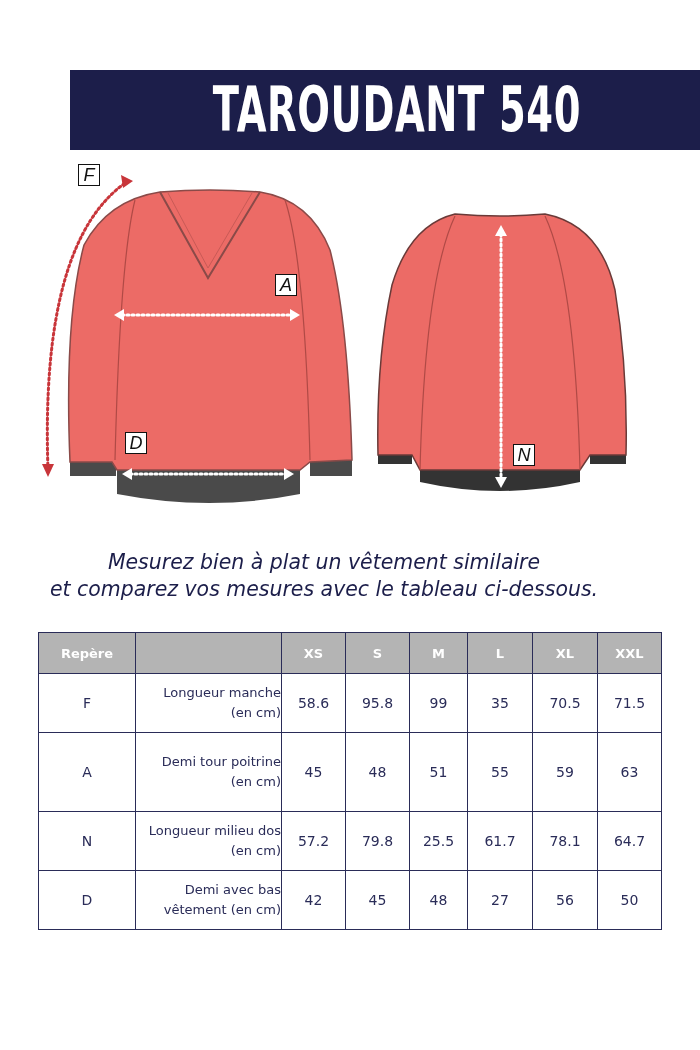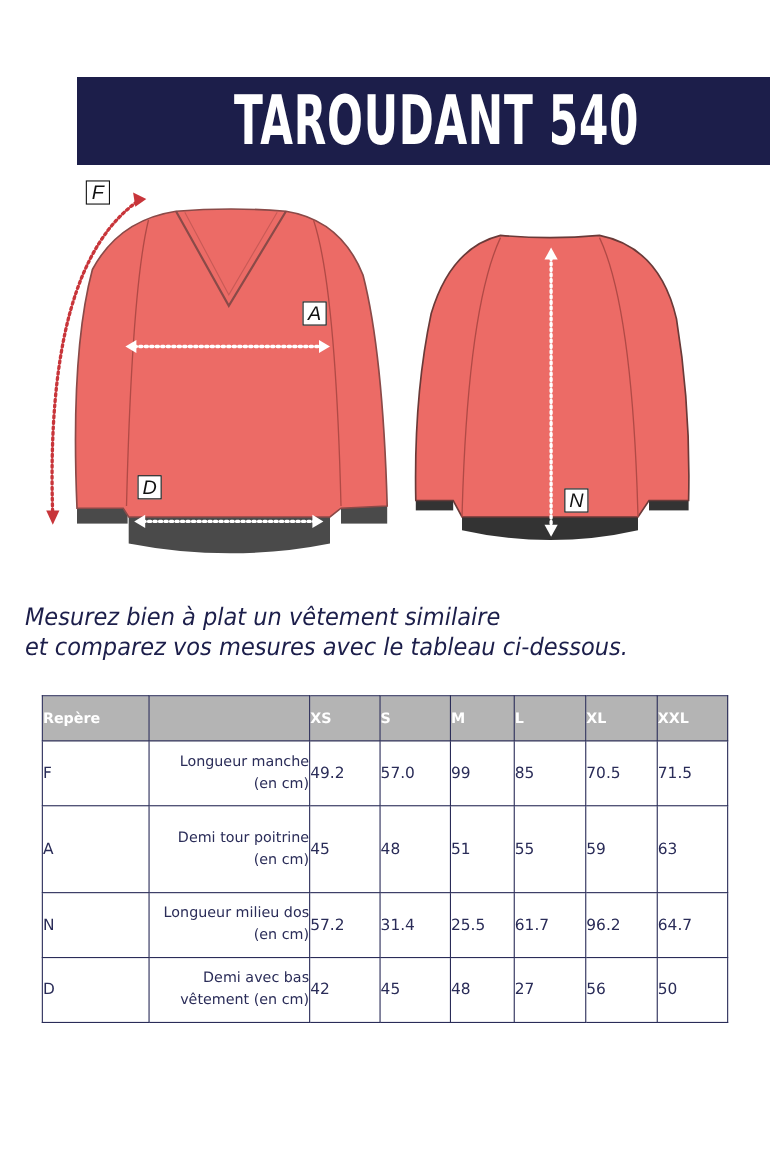--- a/index.html
+++ b/index.html
@@ -1,24 +1,24 @@
 <!DOCTYPE html>
 <html><head>
 <meta charset="utf-8">
 <style>
   html, body { margin:0; padding:0; background:#ffffff; }
   body { width:700px; height:1050px; position:relative; overflow:hidden; font-family:"Liberation Sans", sans-serif; }
   .banner { position:absolute; left:70px; top:70px; width:653px; height:80px; background:#1c1e4a; display:flex; align-items:center; justify-content:center; }
   .banner-title { color:#ffffff; font-family:"DejaVu Sans", sans-serif; font-weight:bold; font-size:62px; letter-spacing:1px; transform:scaleX(0.62); white-space:nowrap; line-height:1; }
   .illus { position:absolute; left:0; top:155px; width:700px; height:370px; }
   .lbl { position:absolute; background:#fff; border:1.5px solid #111; width:22px; height:22px; font-style:italic; font-size:18px; color:#111; display:flex; align-items:center; justify-content:center; line-height:1; box-sizing:border-box; }
-  .instructions { position:absolute; left:0; top:548px; width:648px; color:#1c1e4a; font-style:italic; font-size:22px; line-height:27px; font-family:"DejaVu Sans", sans-serif; font-weight:300; }
+  .instructions { position:absolute; left:0; top:548px; width:648px; text-align:center; color:#1c1e4a; font-style:italic; font-size:22px; line-height:27px; font-family:"DejaVu Sans", sans-serif; font-weight:300; }
   .instructions span { display:block; transform:scaleX(0.93); }
   table.sizes { position:absolute; left:38px; top:632px; border-collapse:collapse; font-family:"DejaVu Sans", sans-serif; }
-  table.sizes th, table.sizes td { border:1.5px solid #2a2c58; padding:0; text-align:left; vertical-align:middle; }
+  table.sizes th, table.sizes td { border:1.5px solid #2a2c58; padding:0; text-align:center; vertical-align:middle; }
   table.sizes th { background:#b4b4b4; color:#ffffff; font-weight:bold; font-size:13px; height:40px; }
   table.sizes td { color:#2a2c58; font-size:14px; }
   table.sizes td.desc { text-align:right; padding-left:8px; font-size:13px; line-height:20px; }
 </style>
 </head>
 <body>
 
 <div class="banner">
   <div class="banner-title">TAROUDANT 540</div>
 </div>
@@ -98,45 +98,45 @@
       <th>M</th>
       <th>L</th>
       <th>XL</th>
       <th>XXL</th>
     </tr>
   </thead>
   <tbody>
     <tr style="height:59px">
       <td>F</td>
       <td class="desc"><span>Longueur manche</span><br><span>(en cm)</span></td>
-      <td>49.2</td>
-      <td>57.0</td>
+      <td>58.6</td>
+      <td>95.8</td>
       <td>99</td>
-      <td>85</td>
+      <td>35</td>
       <td>70.5</td>
       <td>71.5</td>
     </tr>
     <tr style="height:79px">
       <td>A</td>
       <td class="desc"><span>Demi tour poitrine</span><br><span>(en cm)</span></td>
       <td>45</td>
       <td>48</td>
       <td>51</td>
       <td>55</td>
       <td>59</td>
       <td>63</td>
     </tr>
     <tr style="height:59px">
       <td>N</td>
       <td class="desc"><span>Longueur milieu dos</span><br><span>(en cm)</span></td>
       <td>57.2</td>
-      <td>31.4</td>
+      <td>79.8</td>
       <td>25.5</td>
       <td>61.7</td>
-      <td>96.2</td>
+      <td>78.1</td>
       <td>64.7</td>
     </tr>
     <tr style="height:59px">
       <td>D</td>
       <td class="desc"><span>Demi avec bas</span><br><span>vêtement (en cm)</span></td>
       <td>42</td>
       <td>45</td>
       <td>48</td>
       <td>27</td>
       <td>56</td>

